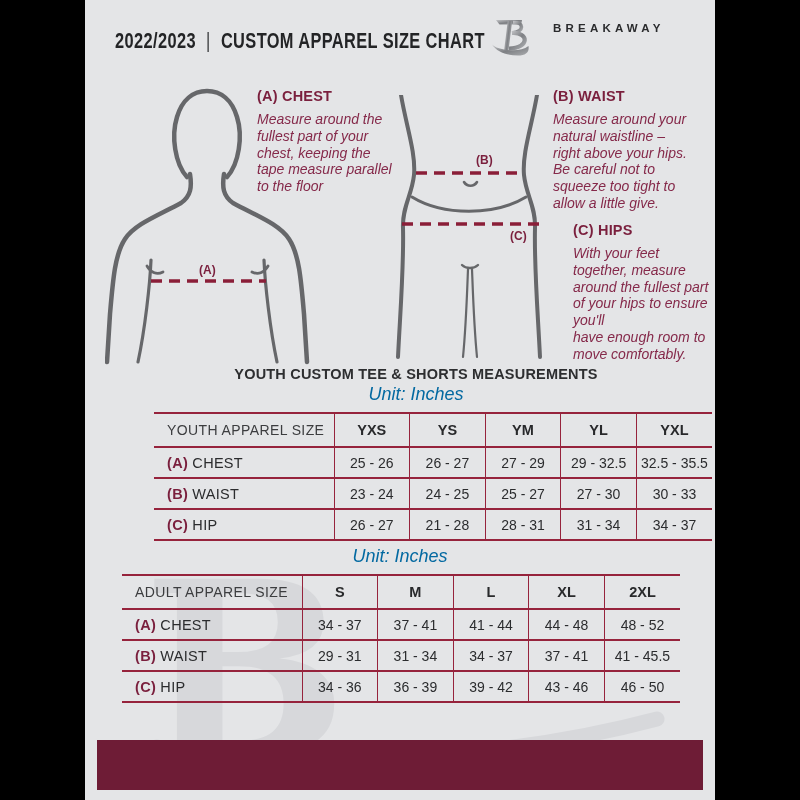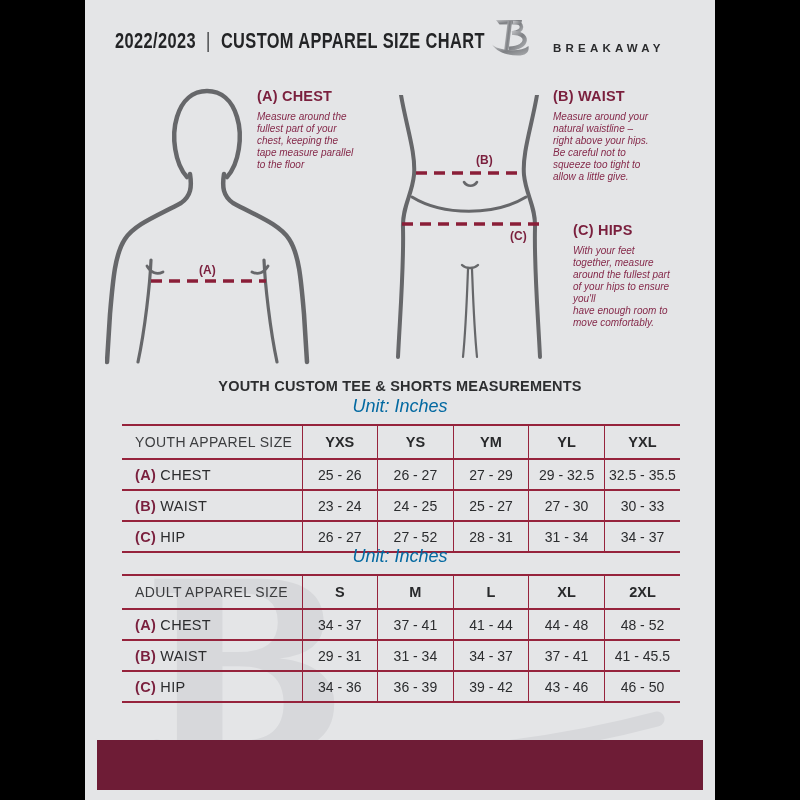--- a/index.html
+++ b/index.html
@@ -27,44 +27,44 @@
   .watermark text{font-family:"DejaVu Serif",serif;font-weight:bold;fill:var(--watermark);}
   .watermark path{stroke:var(--watermark);stroke-width:15;fill:none;stroke-linecap:round;}
 
   
   .header{position:absolute;left:0;top:0;width:630px;height:70px;z-index:1;}
   .title{position:absolute;left:30px;top:28px;display:flex;gap:13px;align-items:baseline;
          font-weight:bold;font-size:21px;letter-spacing:.5px;color:#232426;
          transform:scale(.78,1.04);transform-origin:left top;white-space:nowrap;}
   .title .divider{font-weight:normal;color:#3a3b3d;}
   .logo{position:absolute;left:404px;top:16px;}
-  .brand{position:absolute;left:468px;top:42px;font-weight:bold;font-size:11.5px;
+  .brand{position:absolute;left:468px;top:22px;font-weight:bold;font-size:11.5px;
          letter-spacing:4.2px;color:#2a2b2d;white-space:nowrap;}
 
   
   .fig{position:absolute;z-index:1;}
   .fig1{left:20px;top:84px;}
   .fig2{left:303px;top:95px;}
   .body-line{stroke:var(--figure);fill:none;stroke-linecap:round;}
   .dash{stroke:var(--dash);stroke-width:3.4;stroke-dasharray:11 7;fill:none;}
   .fig-label{fill:var(--maroon-text);font-weight:bold;font-size:12px;
              font-family:"Liberation Sans",sans-serif;}
 
   .inst{position:absolute;width:165px;z-index:1;}
   .inst-a{left:172px;top:88px;}
   .inst-b{left:468px;top:88px;}
   .inst-c{left:488px;top:222px;}
   .inst h3{font-size:14.5px;font-weight:bold;color:var(--maroon-text);
            letter-spacing:.2px;margin-bottom:7px;}
-  .inst p{font-size:10px;line-height:1.2;font-style:italic;
+  .inst p{font-size:14px;line-height:1.2;font-style:italic;
           color:var(--maroon-body);white-space:pre-line;}
 
   
   .section{position:absolute;left:0;width:630px;z-index:1;}
-  .section.youth{top:378px;} .section.adult{top:544px;}
+  .section.youth{top:366px;padding-left:32px;} .section.adult{top:544px;}
   .section-title{text-align:center;font-weight:bold;font-size:14.5px;
                  color:#2d2e30;letter-spacing:.2px;}
   .unit{text-align:center;font-style:italic;font-size:18px;color:#0369a1;margin-top:2px;}
   table.size-table{margin:7px 0 0 37px;width:558px;border-collapse:collapse;
                    table-layout:fixed;}
   .size-table col.c0{width:180px;}
   .size-table th{height:34px;border-top:2px solid var(--border);
                  border-bottom:2px solid var(--border);}
   .size-table td{height:31px;}
   .size-table tbody tr td{border-bottom:2px solid var(--border);}
@@ -208,21 +208,21 @@
             <td class="label-col"><span class="prefix">(B)</span> WAIST</td>
             <td class="val">23 - 24</td>
             <td class="val">24 - 25</td>
             <td class="val">25 - 27</td>
             <td class="val">27 - 30</td>
             <td class="val">30 - 33</td>
           </tr>
           <tr>
             <td class="label-col"><span class="prefix">(C)</span> HIP</td>
             <td class="val">26 - 27</td>
-            <td class="val">27 - 52</td>
+            <td class="val">21 - 28</td>
             <td class="val">28 - 31</td>
             <td class="val">31 - 34</td>
             <td class="val">34 - 37</td>
           </tr>
         </tbody>
       </table>
   </div>
 
   <div class="section adult">
     <div class="unit">Unit: Inches</div>

